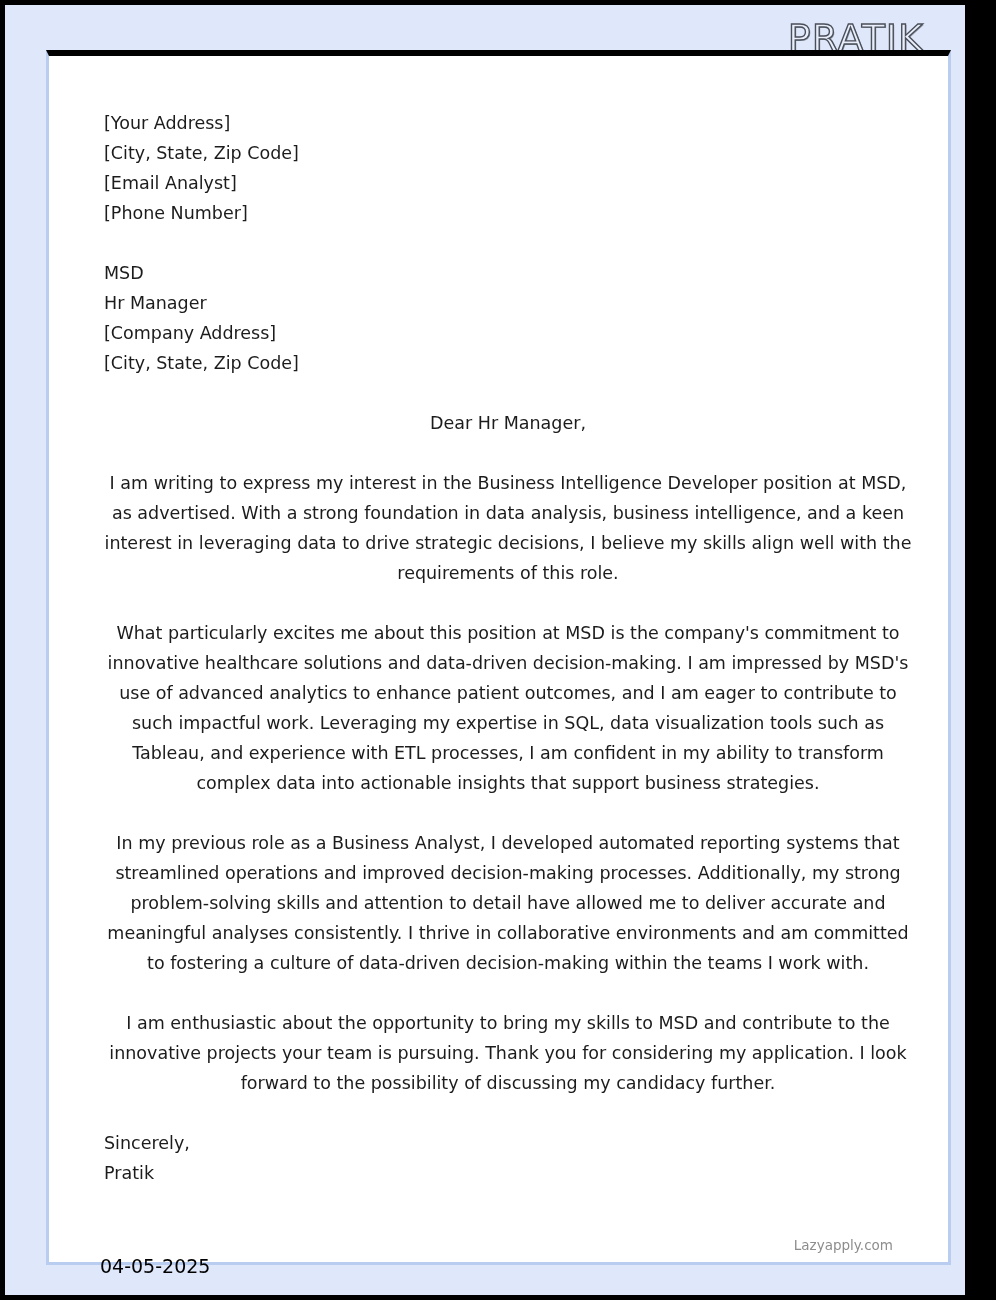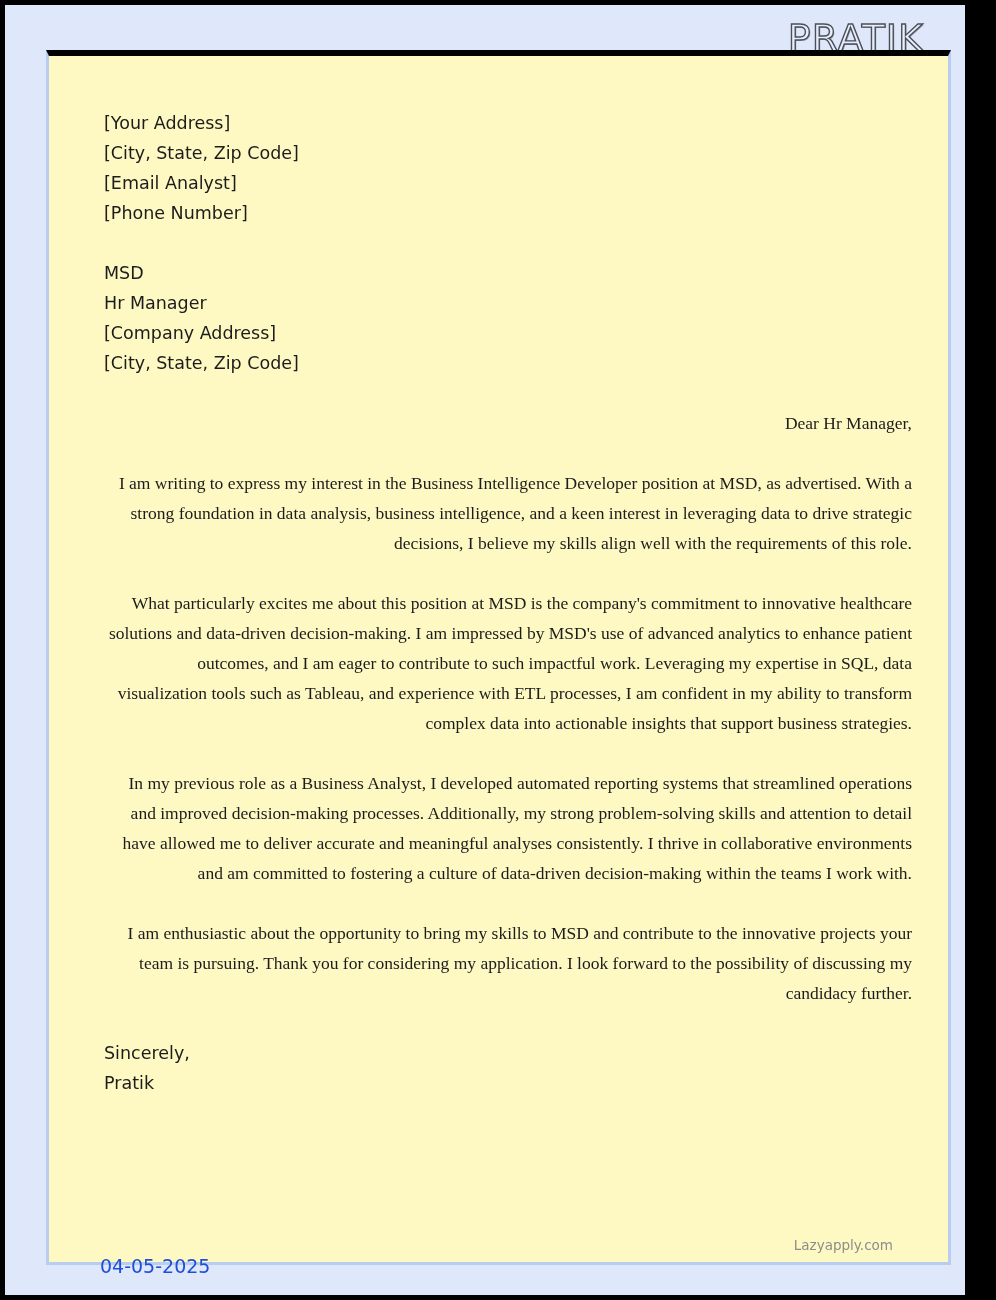--- a/index.html
+++ b/index.html
@@ -41,21 +41,21 @@
     white-space: nowrap;
   }
 
   
   .page {
     position: absolute;
     left: 41px;
     top: 45px;
     width: 905px;
     height: 1215px;
-    background: #fef9c3;
+    background: #ffffff;
     border-top: 6px solid #000000;
     border-left: 3px solid #b9cdf0;
     border-right: 3px solid #b9cdf0;
     border-bottom: 3px solid #b9cdf0;
     box-sizing: border-box;
   }
 
   .letter {
     position: absolute;
     left: 55px;
@@ -72,22 +72,21 @@
   }
   .block:last-child {
     margin-bottom: 4px;
   }
   .line {
     display: block;
     white-space: pre-wrap;
   }
   .para {
     margin: 0 0 30px 0;
-    text-align: right;
-    font-family: Liberation Serif, serif;
+    text-align: center;
   }
 
   
   .watermark {
     position: absolute;
     right: 55px;
     bottom: 8px;
     font-size: 13.5px;
     line-height: 18px;
     color: #8d8d8d;
@@ -96,21 +95,21 @@
     text-align: center;
   }
 
   
   .date-stamp {
     position: absolute;
     left: 95px;
     top: 1250px;
     font-size: 19px;
     line-height: 22px;
-    color: #1d4ed8;
+    color: #000000;
     font-family: "DejaVu Sans", sans-serif;
     white-space: nowrap;
   }
 </style>
 </head>
 <body>
 
 <div class="canvas">
 
   <div class="doc-title">PRATIK</div>

